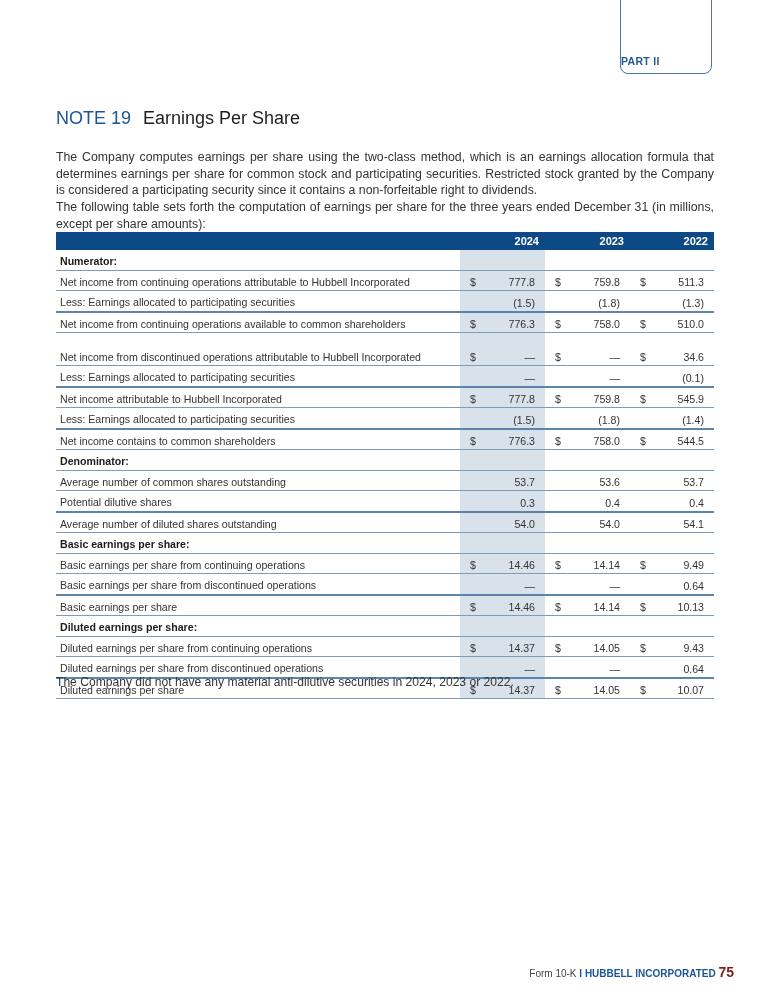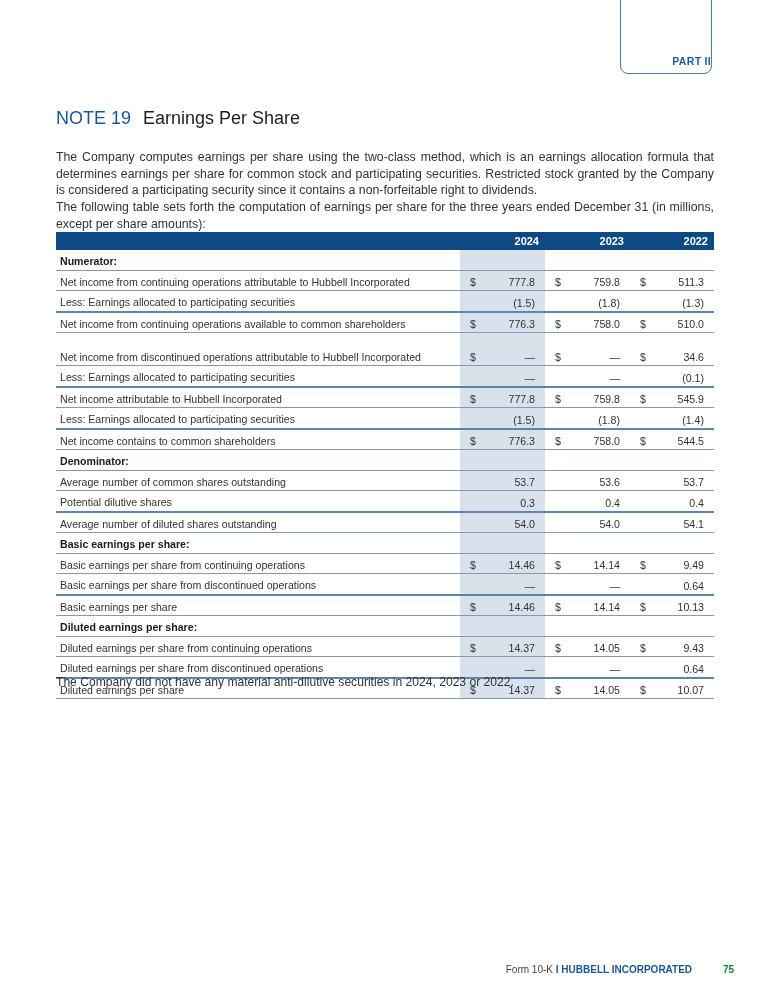--- a/index.html
+++ b/index.html
@@ -1,20 +1,20 @@
 <!DOCTYPE html>
 <html><head>
 <meta charset="utf-8">
 <style>
   html, body { margin:0; padding:0; background:#ffffff; }
   body { width:768px; height:1000px; position:relative; overflow:hidden;
          font-family:"Liberation Sans", sans-serif; color:#2b2b2b; }
   .part-tab { position:absolute; left:620px; top:-6px; width:92px; height:80px;
               border:1.5px solid #4a77a6; border-radius:0 0 8px 8px; box-sizing:border-box; }
-  .part-tab span { position:absolute; bottom:6px; left:0; right:0; text-align:right;
+  .part-tab span { position:absolute; bottom:6px; left:0; right:0; text-align:left;
                    font-size:10.5px; font-weight:bold; color:#1f5a96; letter-spacing:0.3px; }
   .note-title { position:absolute; left:56px; top:107px; font-size:18px; line-height:22px; }
   .note-num { color:#1a5694; font-weight:normal; }
   .note-name { color:#1e1e1e; margin-left:12px; }
   .para { position:absolute; left:56px; width:658px; font-size:12.3px; line-height:16.5px;
           text-align:justify; color:#333; }
   .p1 { top:149px; }
   .p2 { top:199px; }
   table.eps { position:absolute; left:56px; top:232px; width:658px; border-collapse:collapse;
               font-size:10.6px; color:#333; }
@@ -26,21 +26,21 @@
   table.eps td.sec { font-weight:bold; color:#1b1b1b; }
   td.c24 { background:#d9e1ea; }
   td.cur { width:20px; text-align:left; padding-left:10px !important; }
   td.val { text-align:right; padding-right:10px !important; }
   col.c1 { width:404px; }
   tr.tall td { height:30px; }
   tr.thick td { border-bottom:2px solid #5d84ab; }
   .footer-note { position:absolute; left:56px; top:675px; font-size:12.1px; color:#333; }
   .footer { position:absolute; right:34px; top:964px; font-size:10px; color:#444; }
   .footer .co { color:#1a5694; font-weight:bold; }
-  .footer .pg { font-size:10px; font-weight:bold; color:#15803d; margin-left:28px; }
+  .footer .pg { font-size:14px; font-weight:bold; color:#7f1d1d; margin-left:0; }
 </style>
 </head>
 <body>
 
 <div class="part-tab">
   <span>PART II</span>
 </div>
 
 <div class="note-title">
   <span class="note-num">NOTE 19</span><span class="note-name">Earnings Per Share</span>

